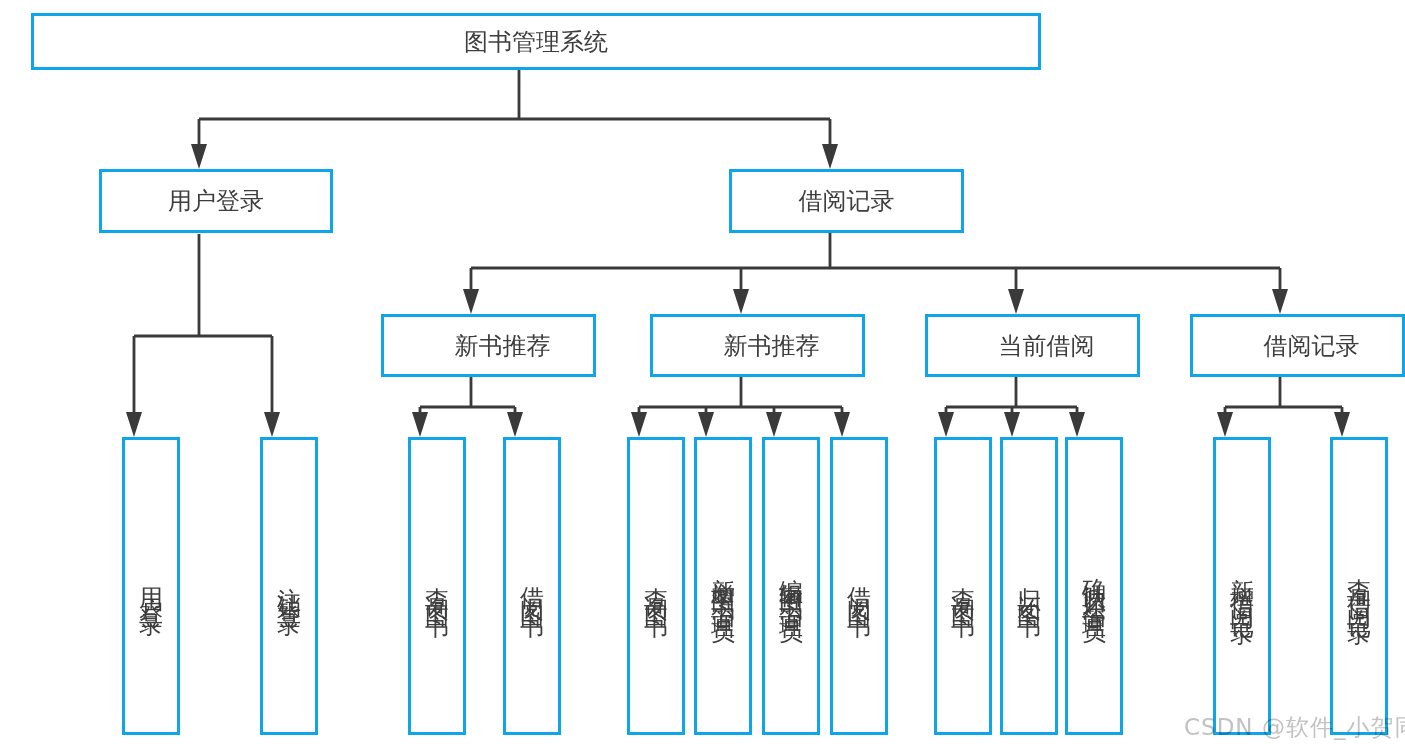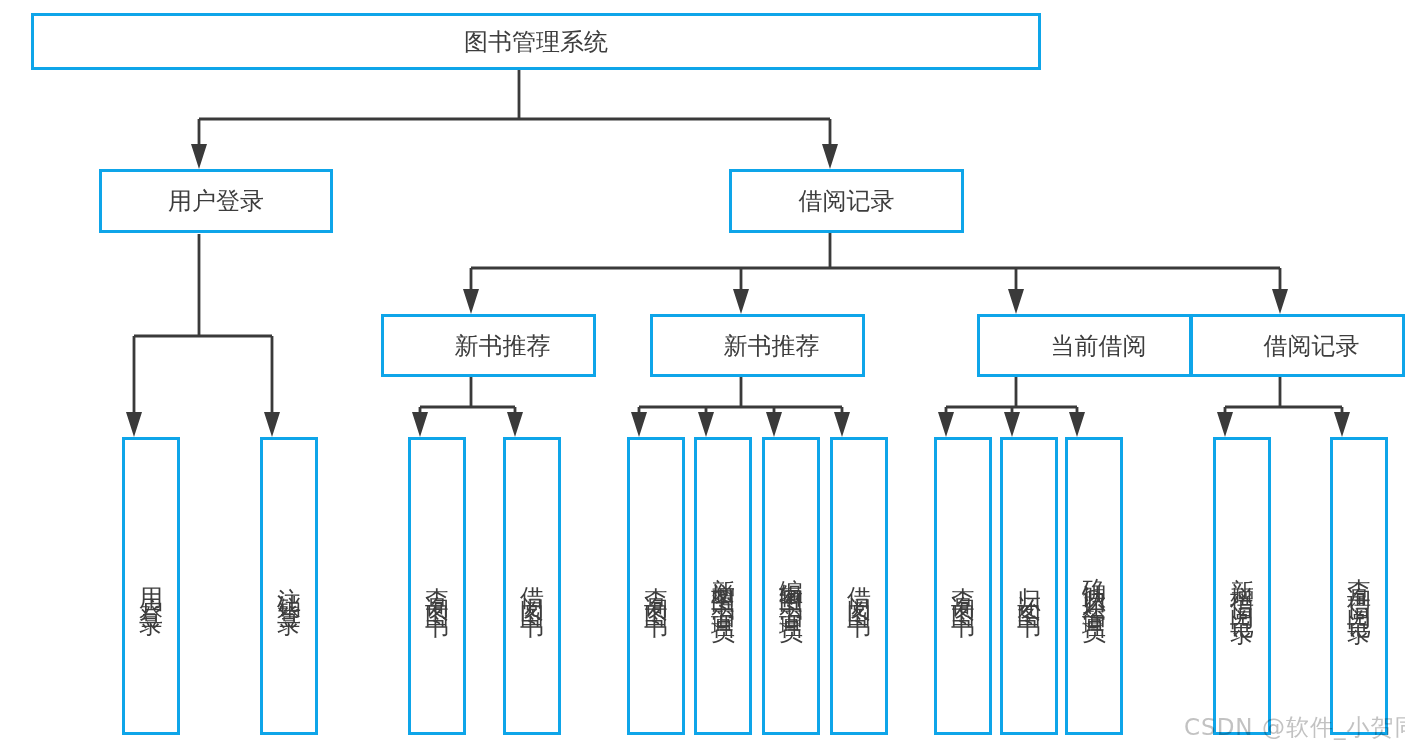--- a/index.html
+++ b/index.html
@@ -103,21 +103,21 @@
   <div class="node hbox-l2" style="left:712px; width:235px;">
     <span>借阅记录</span>
   </div>
 
   <div class="node hbox-l3" style="left:364px;">
     <span>新书推荐</span>
   </div>
   <div class="node hbox-l3" style="left:633px;">
     <span>新书推荐</span>
   </div>
-  <div class="node hbox-l3" style="left:960px;">
+  <div class="node hbox-l3" style="left:908px;">
     <span>当前借阅</span>
   </div>
   <div class="node hbox-l3" style="left:1173px;">
     <span>借阅记录</span>
   </div>
 
   <div class="node vbox" style="left:105px;">
     <span class="vtext">用户登录</span>
   </div>
   <div class="node vbox" style="left:243px;">

